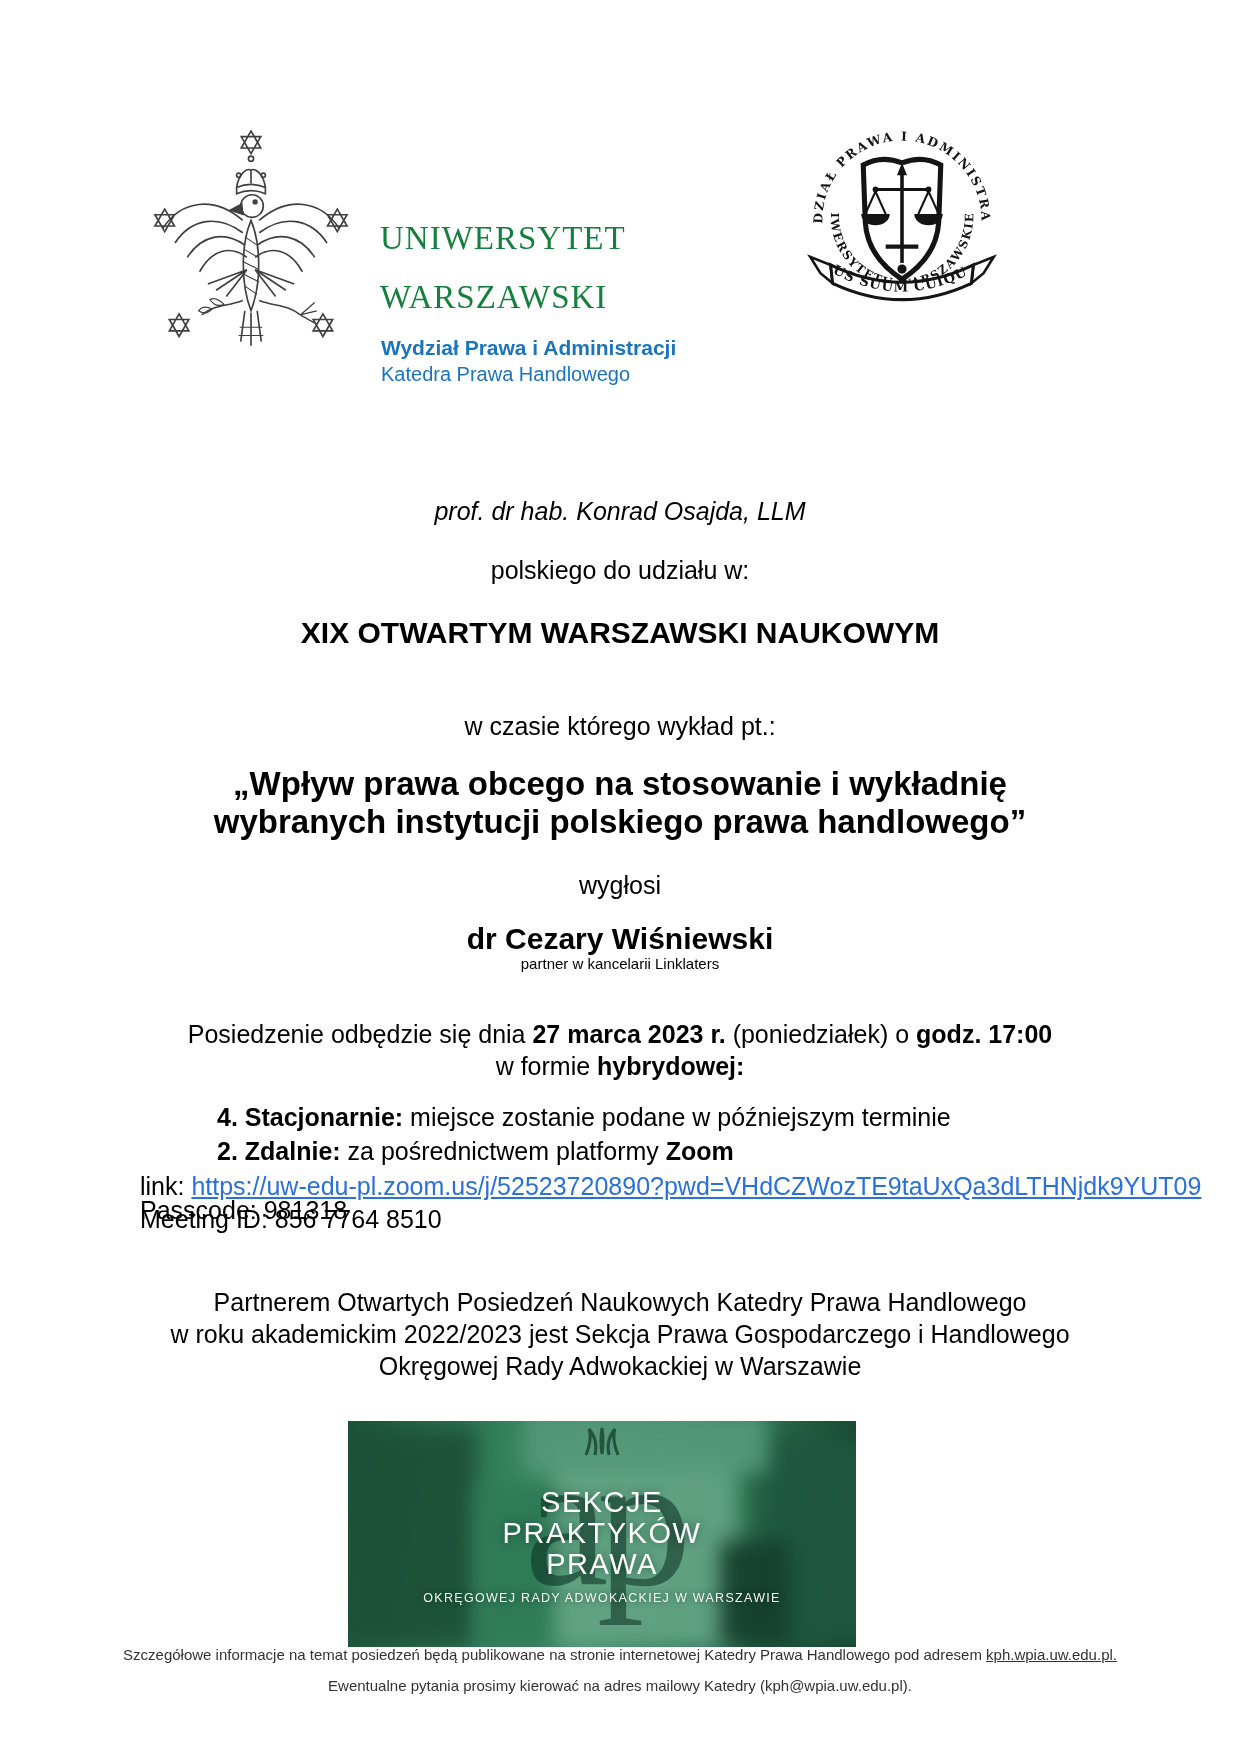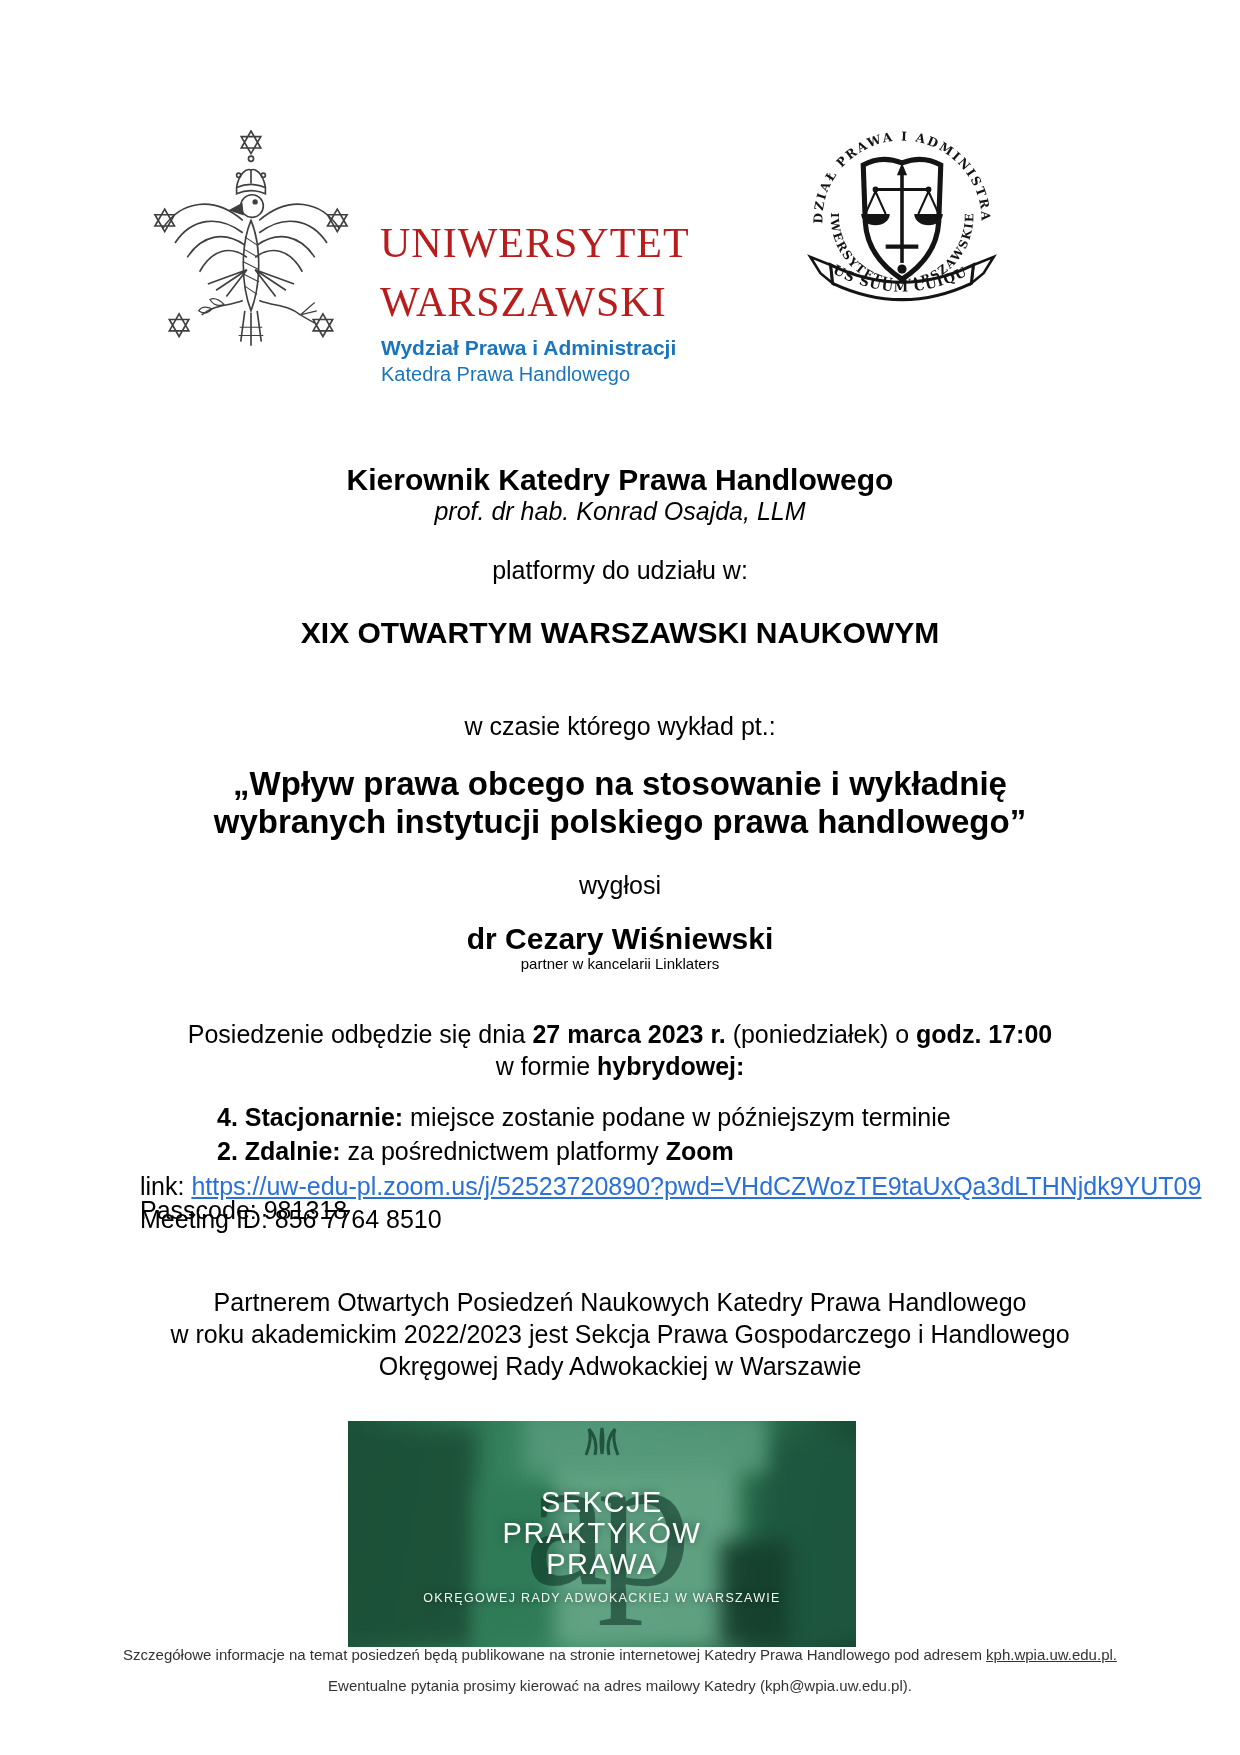--- a/index.html
+++ b/index.html
@@ -8,21 +8,21 @@
     font-family:"Liberation Sans",sans-serif;color:#000;overflow:hidden;margin:0 auto;
   }
   .line{position:absolute;left:0;width:100%;text-align:center;font-size:25px;line-height:1.25;}
   .lleft{position:absolute;text-align:left;font-size:25px;line-height:1.25;}
   .b{font-weight:bold;}
   .i{font-style:italic;}
   .h30{font-size:30px;font-weight:bold;}
   .h33{font-size:33px;font-weight:bold;}
   a.zoomlink{color:#2a70d9;text-decoration:underline;}
   .uni-name{position:absolute;left:380px;font-family:"Liberation Serif",serif;
-    font-size:42px;letter-spacing:1px;color:#b91c1c;line-height:1;}
+    font-size:33px;letter-spacing:1px;color:#15803d;line-height:1;}
   .fac{position:absolute;left:381px;font-weight:bold;font-size:21px;}
   .dep{position:absolute;left:381px;font-size:20px;}
   .footer-line{position:absolute;left:0;width:100%;text-align:center;font-size:15px;color:#333;}
   .footer-link{text-decoration:underline;color:#333;}
 
   
   .banner{position:absolute;left:348px;top:1421px;width:508px;height:226px;overflow:hidden;
     background:linear-gradient(100deg,#1a5238 0%,#35815d 30%,#418f69 50%,#2a6e4e 75%,#123c2a 100%);}
   .blob{position:absolute;filter:blur(10px);opacity:.92;}
   .bl1{left:-12px;top:8px;width:140px;height:218px;background:#1c5038;}
@@ -130,24 +130,23 @@
     <g>
       <path d="M30,148 L10,140 L20,156 L32,166 Z" fill="#fff" stroke="#141414" stroke-width="2.5"></path>
       <path d="M170,148 L190,140 L180,156 L168,166 Z" fill="#fff" stroke="#141414" stroke-width="2.5"></path>
       <path d="M30,148 Q100,182 170,148 L168,166 Q100,198 32,166 Z" fill="#fff" stroke="#141414" stroke-width="3"></path>
       <text font-size="13" font-weight="bold" fill="#141414" font-family="DejaVu Serif, serif" letter-spacing="1">
         <textPath href="#mottoArc" startOffset="50%" text-anchor="middle">IUS SUUM CUIQUE</textPath>
       </text>
     </g>
   </svg>
 
-  <div class="line h30" style="top:461px">Kierownik Katedry Prawa Handlowego</div>
   <div class="line i" style="top:496px">prof. dr hab. Konrad Osajda, LLM</div>
 
-  <div class="line" style="top:555px">platformy do udziału w:</div>
+  <div class="line" style="top:555px">polskiego do udziału w:</div>
 
   <div class="line h30" style="top:614px">XIX OTWARTYM WARSZAWSKI NAUKOWYM</div>
 
   <div class="line" style="top:711px">w czasie którego wykład pt.:</div>
 
   <div class="line h33" style="top:801px">wybranych instytucji polskiego prawa handlowego”</div>
   <div class="line h33" style="top:763px">„Wpływ prawa obcego na stosowanie i wykładnię</div>
 
   <div class="line" style="top:870px">wygłosi</div>
 

